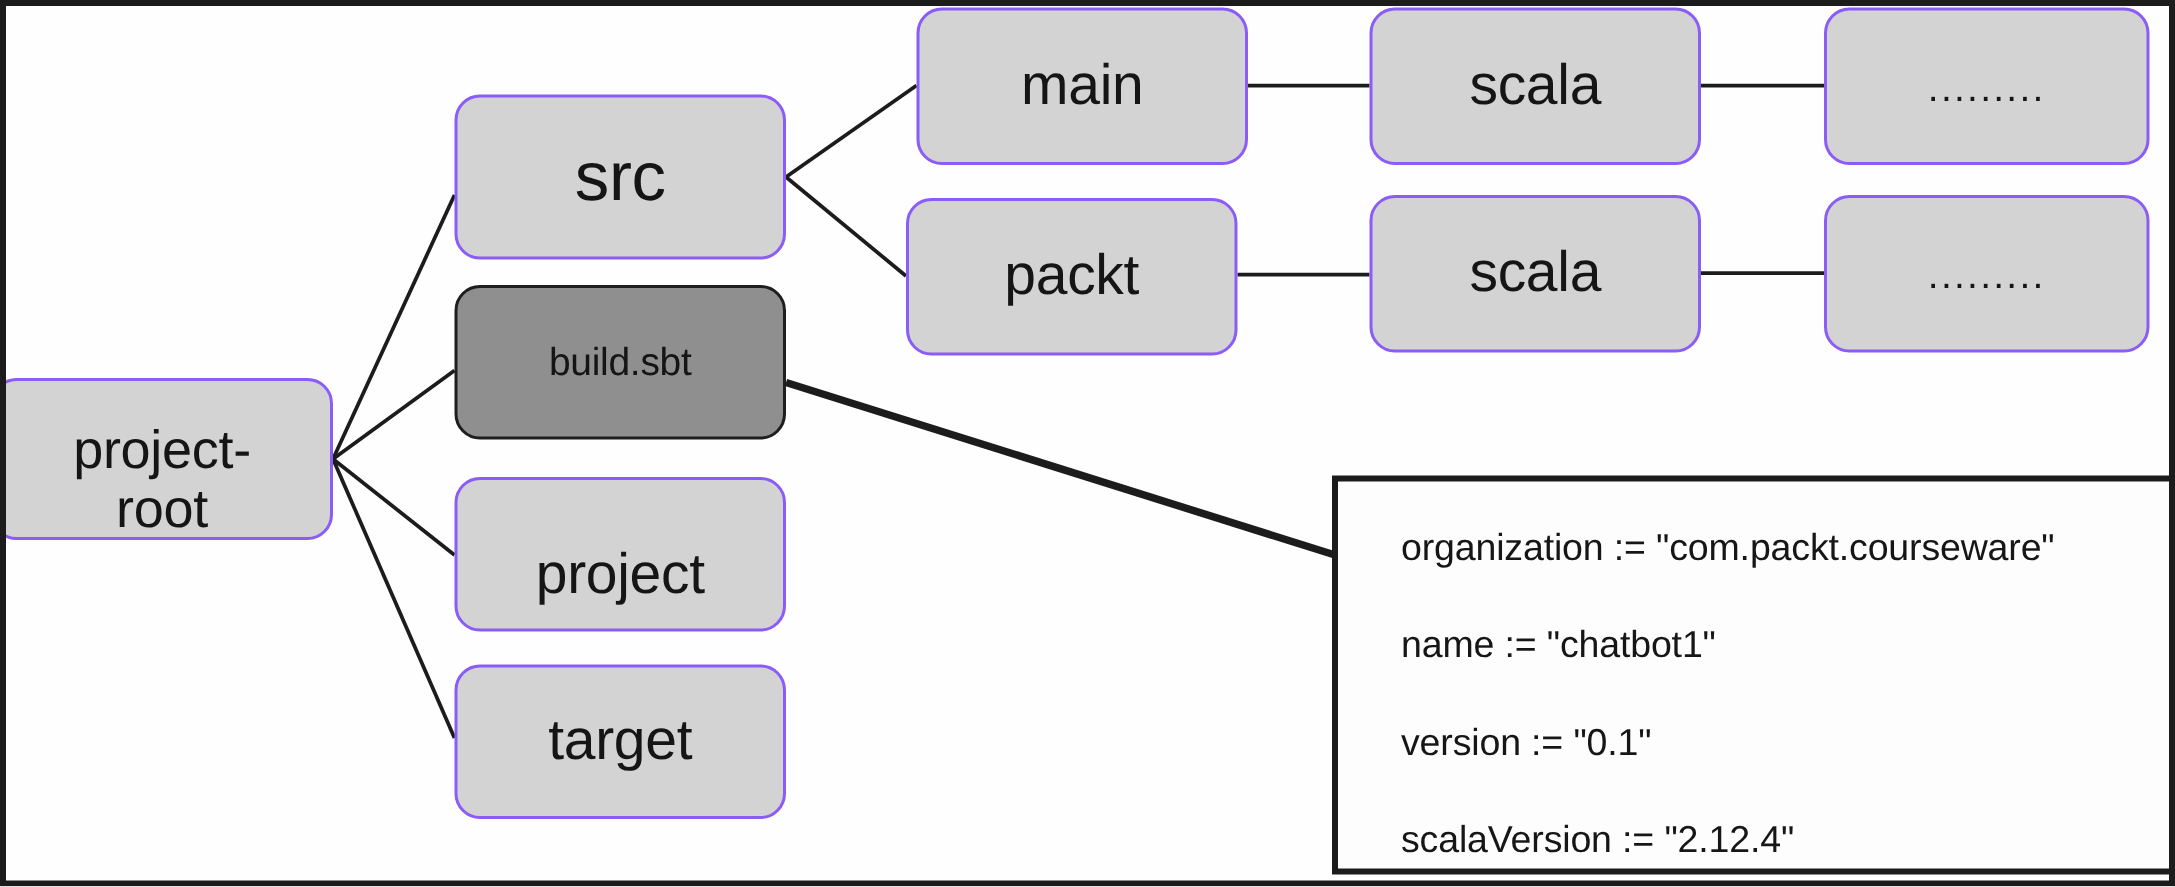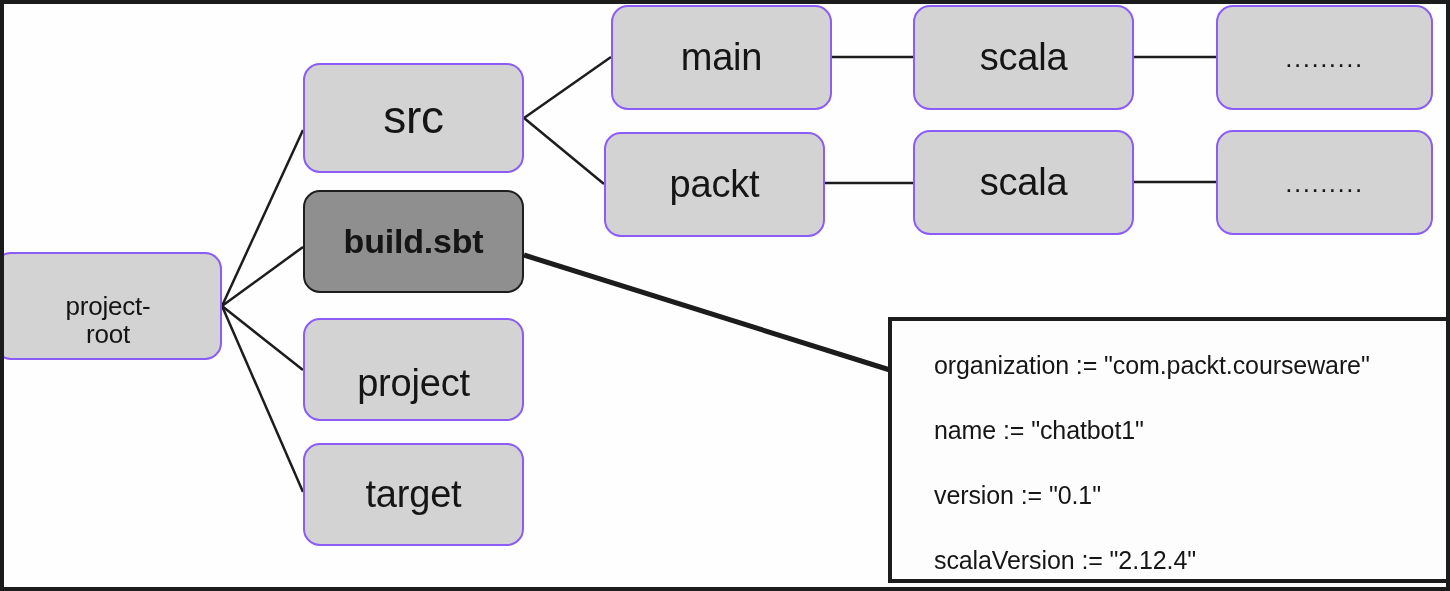--- a/index.html
+++ b/index.html
@@ -95,28 +95,28 @@
       <line x1="524" y1="118" x2="604" y2="184" stroke="#1c1c1c" stroke-width="2.5"></line>
       <line x1="832" y1="57" x2="913" y2="57" stroke="#1c1c1c" stroke-width="2.5"></line>
       <line x1="825" y1="183" x2="913" y2="183" stroke="#1c1c1c" stroke-width="2.5"></line>
       <line x1="1134" y1="57" x2="1216" y2="57" stroke="#1c1c1c" stroke-width="2.5"></line>
       <line x1="1134" y1="182" x2="1216" y2="182" stroke="#1c1c1c" stroke-width="2.5"></line>
       <line x1="524" y1="255" x2="890" y2="370" stroke="#1c1c1c" stroke-width="5"></line>
     </svg>
 
   <div id="nodes-layer">
       <div class="node" style="left: -6px; top: 252px; width: 228px; height: 108px;">
-        <span class="label" style="font-size: 26px; margin-top: 28px;">project-
+        <span class="label" style="font-size: 36px; margin-top: 28px;">project-
 root</span>
       </div>
       <div class="node" style="left: 303px; top: 63px; width: 221px; height: 110px;">
         <span class="label" style="font-size: 46px;">src</span>
       </div>
       <div class="node dark" style="left: 303px; top: 190px; width: 221px; height: 103px;">
-        <span class="label" style="font-size: 34px; font-weight: bold;">build.sbt</span>
+        <span class="label" style="font-size: 26px;">build.sbt</span>
       </div>
       <div class="node" style="left: 303px; top: 318px; width: 221px; height: 103px;">
         <span class="label" style="font-size: 38px; margin-top: 28px;">project</span>
       </div>
       <div class="node" style="left: 303px; top: 443px; width: 221px; height: 103px;">
         <span class="label" style="font-size: 38px; text-align: right;">target</span>
       </div>
       <div class="node" style="left: 611px; top: 5px; width: 221px; height: 105px;">
         <span class="label" style="font-size: 38px;">main</span>
       </div>

